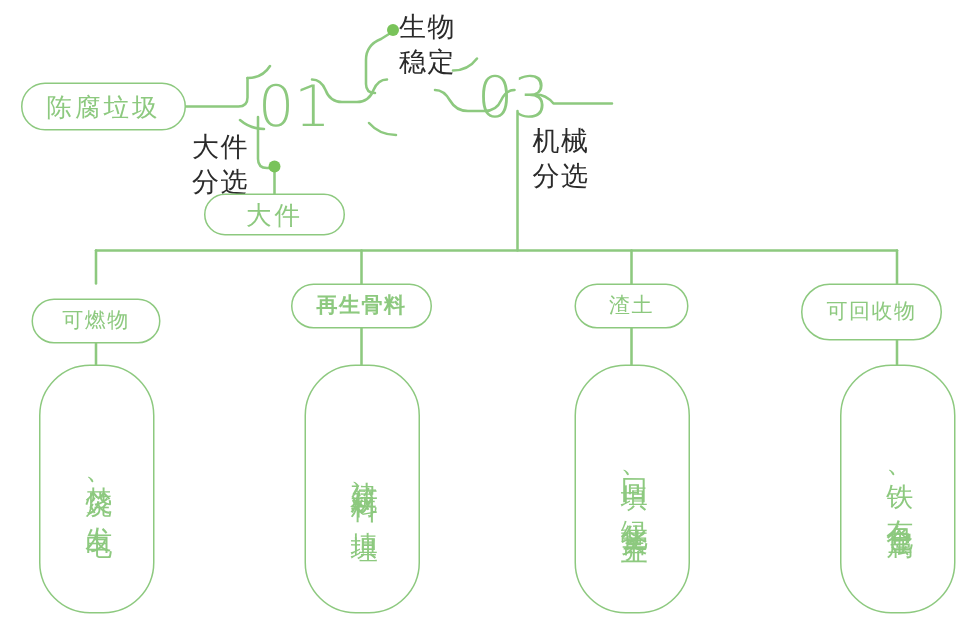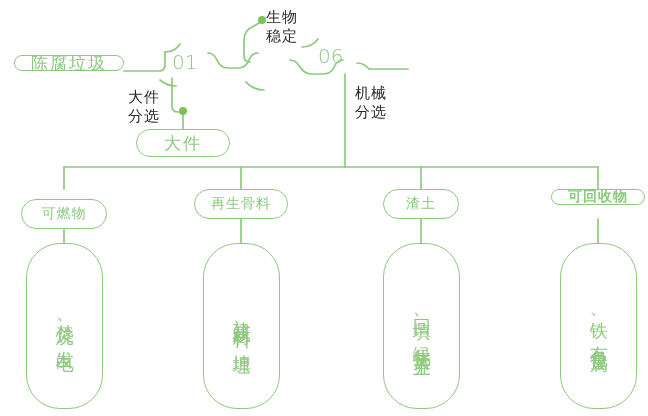--- a/index.html
+++ b/index.html
@@ -50,33 +50,33 @@
   }
   .pill.cat {
     font-size: 14px;
     letter-spacing: 1px;
   }
 
   
   .stage-num {
     position: absolute;
     color: #8dc97f;
-    font-size: 20px;
+    font-size: 38px;
     font-family: "DejaVu Sans", "Liberation Sans", sans-serif;
     font-weight: 300;
     letter-spacing: 0px;
     line-height: 1;
     white-space: nowrap;
   }
 
   
   .annot {
     position: absolute;
     color: #2b2b2b;
-    font-size: 15px;
+    font-size: 18px;
     line-height: 1.25;
     letter-spacing: 1px;
     white-space: nowrap;
   }
   .annot span { display: block; }
 
   
   .dot {
     position: absolute;
     width: 8px;
@@ -144,26 +144,26 @@
       <path d="M64,219 V243"></path>
       <path d="M241,219 V243"></path>
       <path d="M421,219 V243"></path>
       <path d="M598,219 V243"></path>
 
       <path d="M172,78 L172,106 Q172,112 178,112 L182,112"></path>
       <path d="M183,112 L183,130"></path>
     </g>
   </svg>
 
-  <div class="pill source" style="left:14px; top:55px; width:110px; height:16px;">
+  <div class="pill source" style="left:14px; top:55px; width:110px; height:32px;">
     <span>陈腐垃圾</span>
   </div>
 
   <div class="stage-num" style="left:172px; top:52px;">01</div>
-  <div class="stage-num" style="left:318px; top:46px;">06</div>
+  <div class="stage-num" style="left:318px; top:46px;">03</div>
 
   <div class="annot" style="left:128px; top:88px; text-align:left;">
     <span>大件</span>
     <span>分选</span>
   </div>
 
   <div class="annot" style="left:266px; top:8px; text-align:left;">
     <span>生物</span>
     <span>稳定</span>
   </div>
@@ -176,27 +176,27 @@
   <div class="dot" style="left:258px; top:16px;"></div>
   <div class="dot" style="left:179px; top:107px;"></div>
 
   <div class="pill bulky" style="left:136px; top:129px; width:94px; height:28px;">
     <span>大件</span>
   </div>
 
   <div class="pill cat" style="left:21px; top:189px; width:86px; height:30px;margin-top:10px;">
     <span>可燃物</span>
   </div>
-  <div class="pill cat" style="left:194px; top:189px; width:94px; height:30px;">
+  <div class="pill cat" style="left:194px; top:189px; width:94px; height:30px;font-weight:bold;">
     <span>再生骨料</span>
   </div>
   <div class="pill cat" style="left:383px; top:189px; width:76px; height:30px;">
     <span>渣土</span>
   </div>
-  <div class="pill cat" style="left:551px; top:189px; width:94px; height:16px;font-weight:bold;">
+  <div class="pill cat" style="left:534px; top:189px; width:94px; height:38px;">
     <span>可回收物</span>
   </div>
 
   <div class="outcome" style="left:26px; top:243px; width:77px; height:166px;">
     <div class="vtext">焚烧、发电</div>
   </div>
   <div class="outcome" style="left:203px; top:243px; width:77px; height:166px;">
     <div class="vtext">建筑材料、填埋</div>
   </div>
   <div class="outcome" style="left:383px; top:243px; width:77px; height:166px;">

